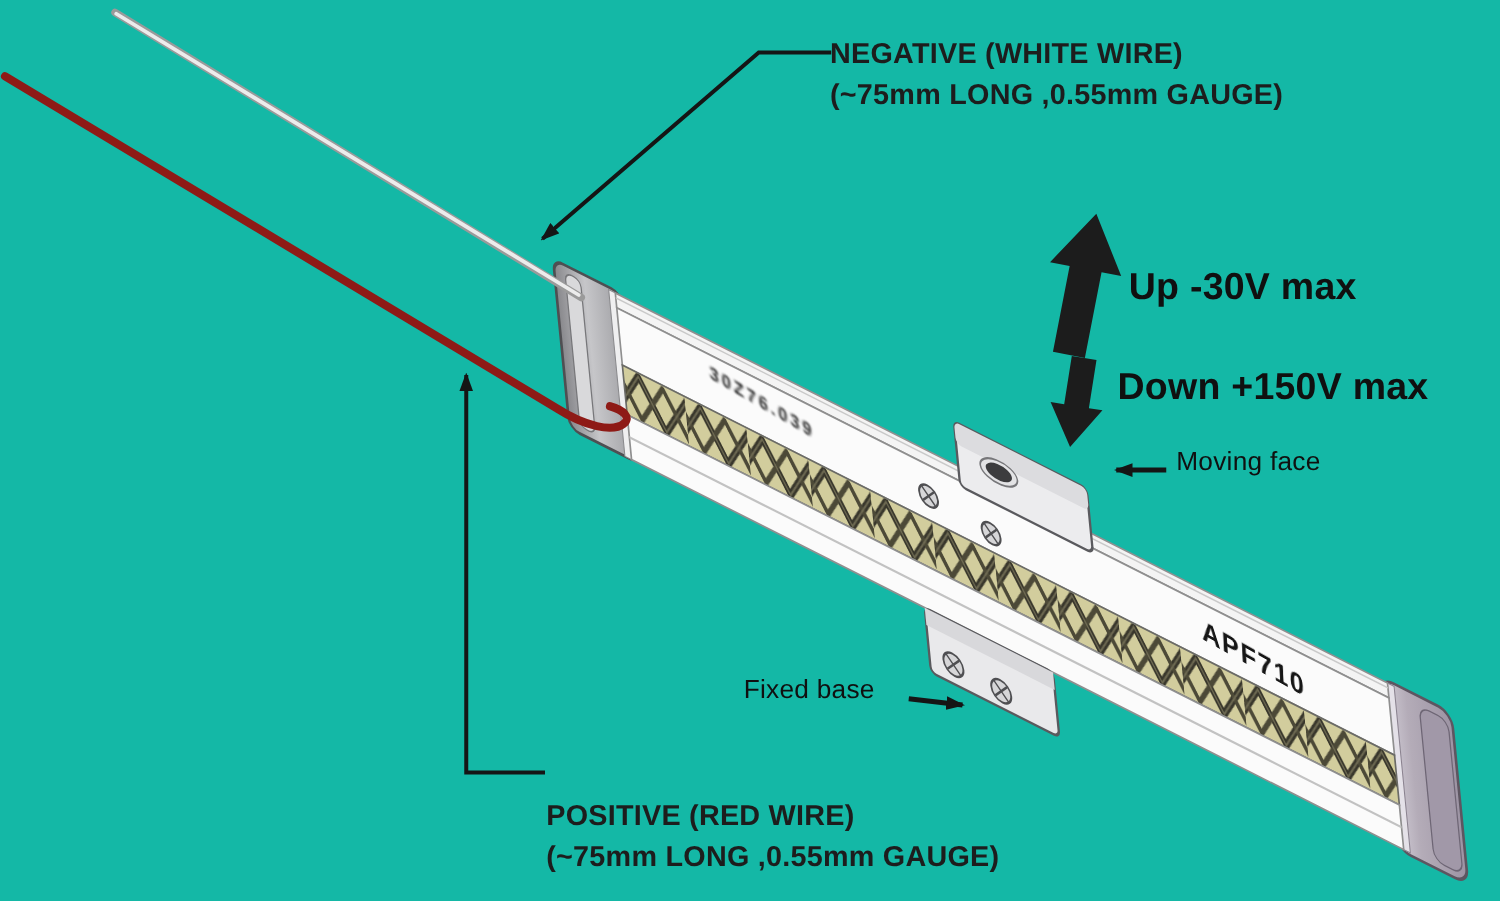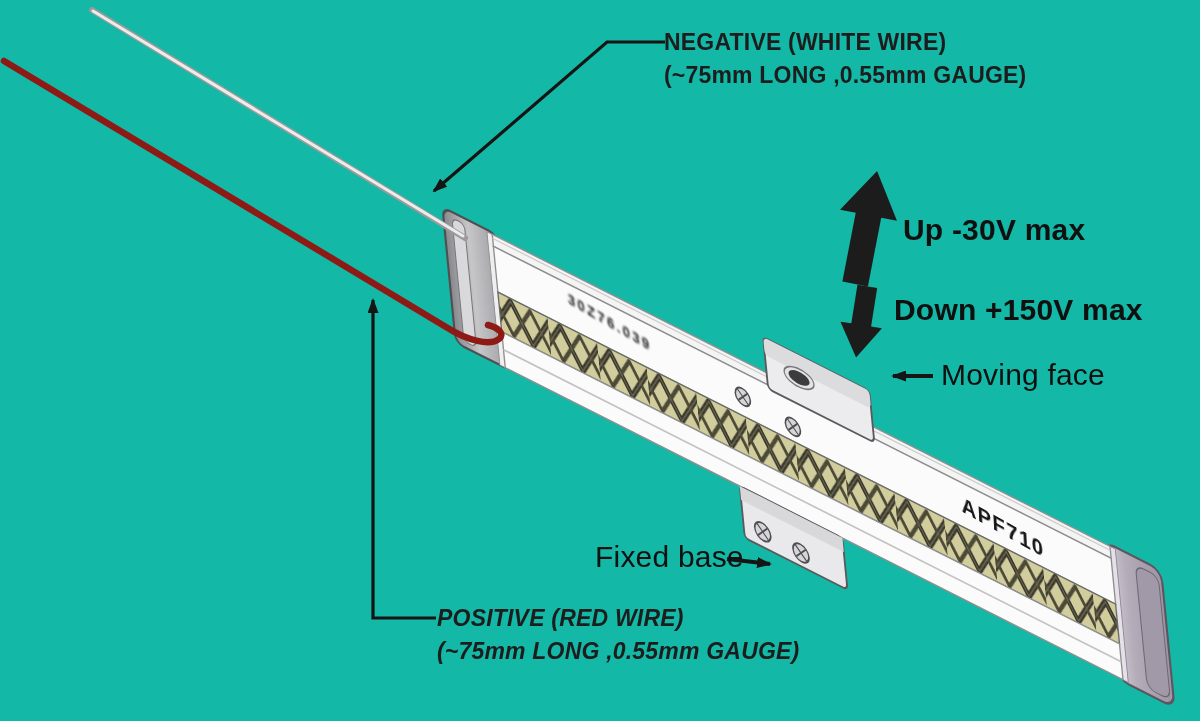--- a/index.html
+++ b/index.html
@@ -7,21 +7,21 @@
     position:relative;
     width:1200px;height:721px;
     background:#14b8a6;
     overflow:hidden;
     font-family:"Liberation Sans","DejaVu Sans",sans-serif;
   }
   #scene{position:absolute;left:0;top:0;}
   .lbl{position:absolute;color:#171717;white-space:nowrap;}
   .wire-lbl{font-size:23px;font-weight:600;line-height:33px;letter-spacing:.2px;color:#1d1d1d;}
   .volt-lbl{font-size:30px;font-weight:700;color:#101010;letter-spacing:.2px;}
-  .part-lbl{font-size:30px;font-weight:500;color:#101010;letter-spacing:.2px;}
+  .part-lbl{font-size:21px;font-weight:500;color:#101010;letter-spacing:.2px;}
 </style>
 </head>
 <body>
 
 <div id="stage">
 
   <svg id="scene" width="1200" height="721" viewBox="0 0 1200 721">
     <defs>
       <marker id="ah" markerWidth="15" markerHeight="11" refX="13" refY="5.5" orient="auto" markerUnits="userSpaceOnUse">
         <path d="M0,0 L15,5.5 L0,11 Z" fill="#151515"></path>
@@ -123,21 +123,21 @@
     <g transform="translate(862,320) rotate(9)">
       <polygon points="0,38 21,5 10,5 10,-34 -10,-34 -10,5 -21,5" fill="#1c1c1c"></polygon>
     </g>
   </svg>
 
   <div class="lbl wire-lbl" style="left:664px;top:26px;">
     <div>NEGATIVE (WHITE WIRE)</div>
     <div>(~75mm LONG ,0.55mm GAUGE)</div>
   </div>
 
-  <div class="lbl wire-lbl" style="left:437px;top:602px;font-style:italic;">
+  <div class="lbl wire-lbl" style="left:437px;top:636px;">
     <div>POSITIVE (RED WIRE)</div>
     <div>(~75mm LONG ,0.55mm GAUGE)</div>
   </div>
 
   <div class="lbl volt-lbl" style="left:903px;top:213px;">Up -30V max</div>
 
   <div class="lbl volt-lbl" style="left:894px;top:293px;">Down +150V max</div>
 
   <div class="lbl part-lbl" style="left:941px;top:358px;">Moving face</div>
 

